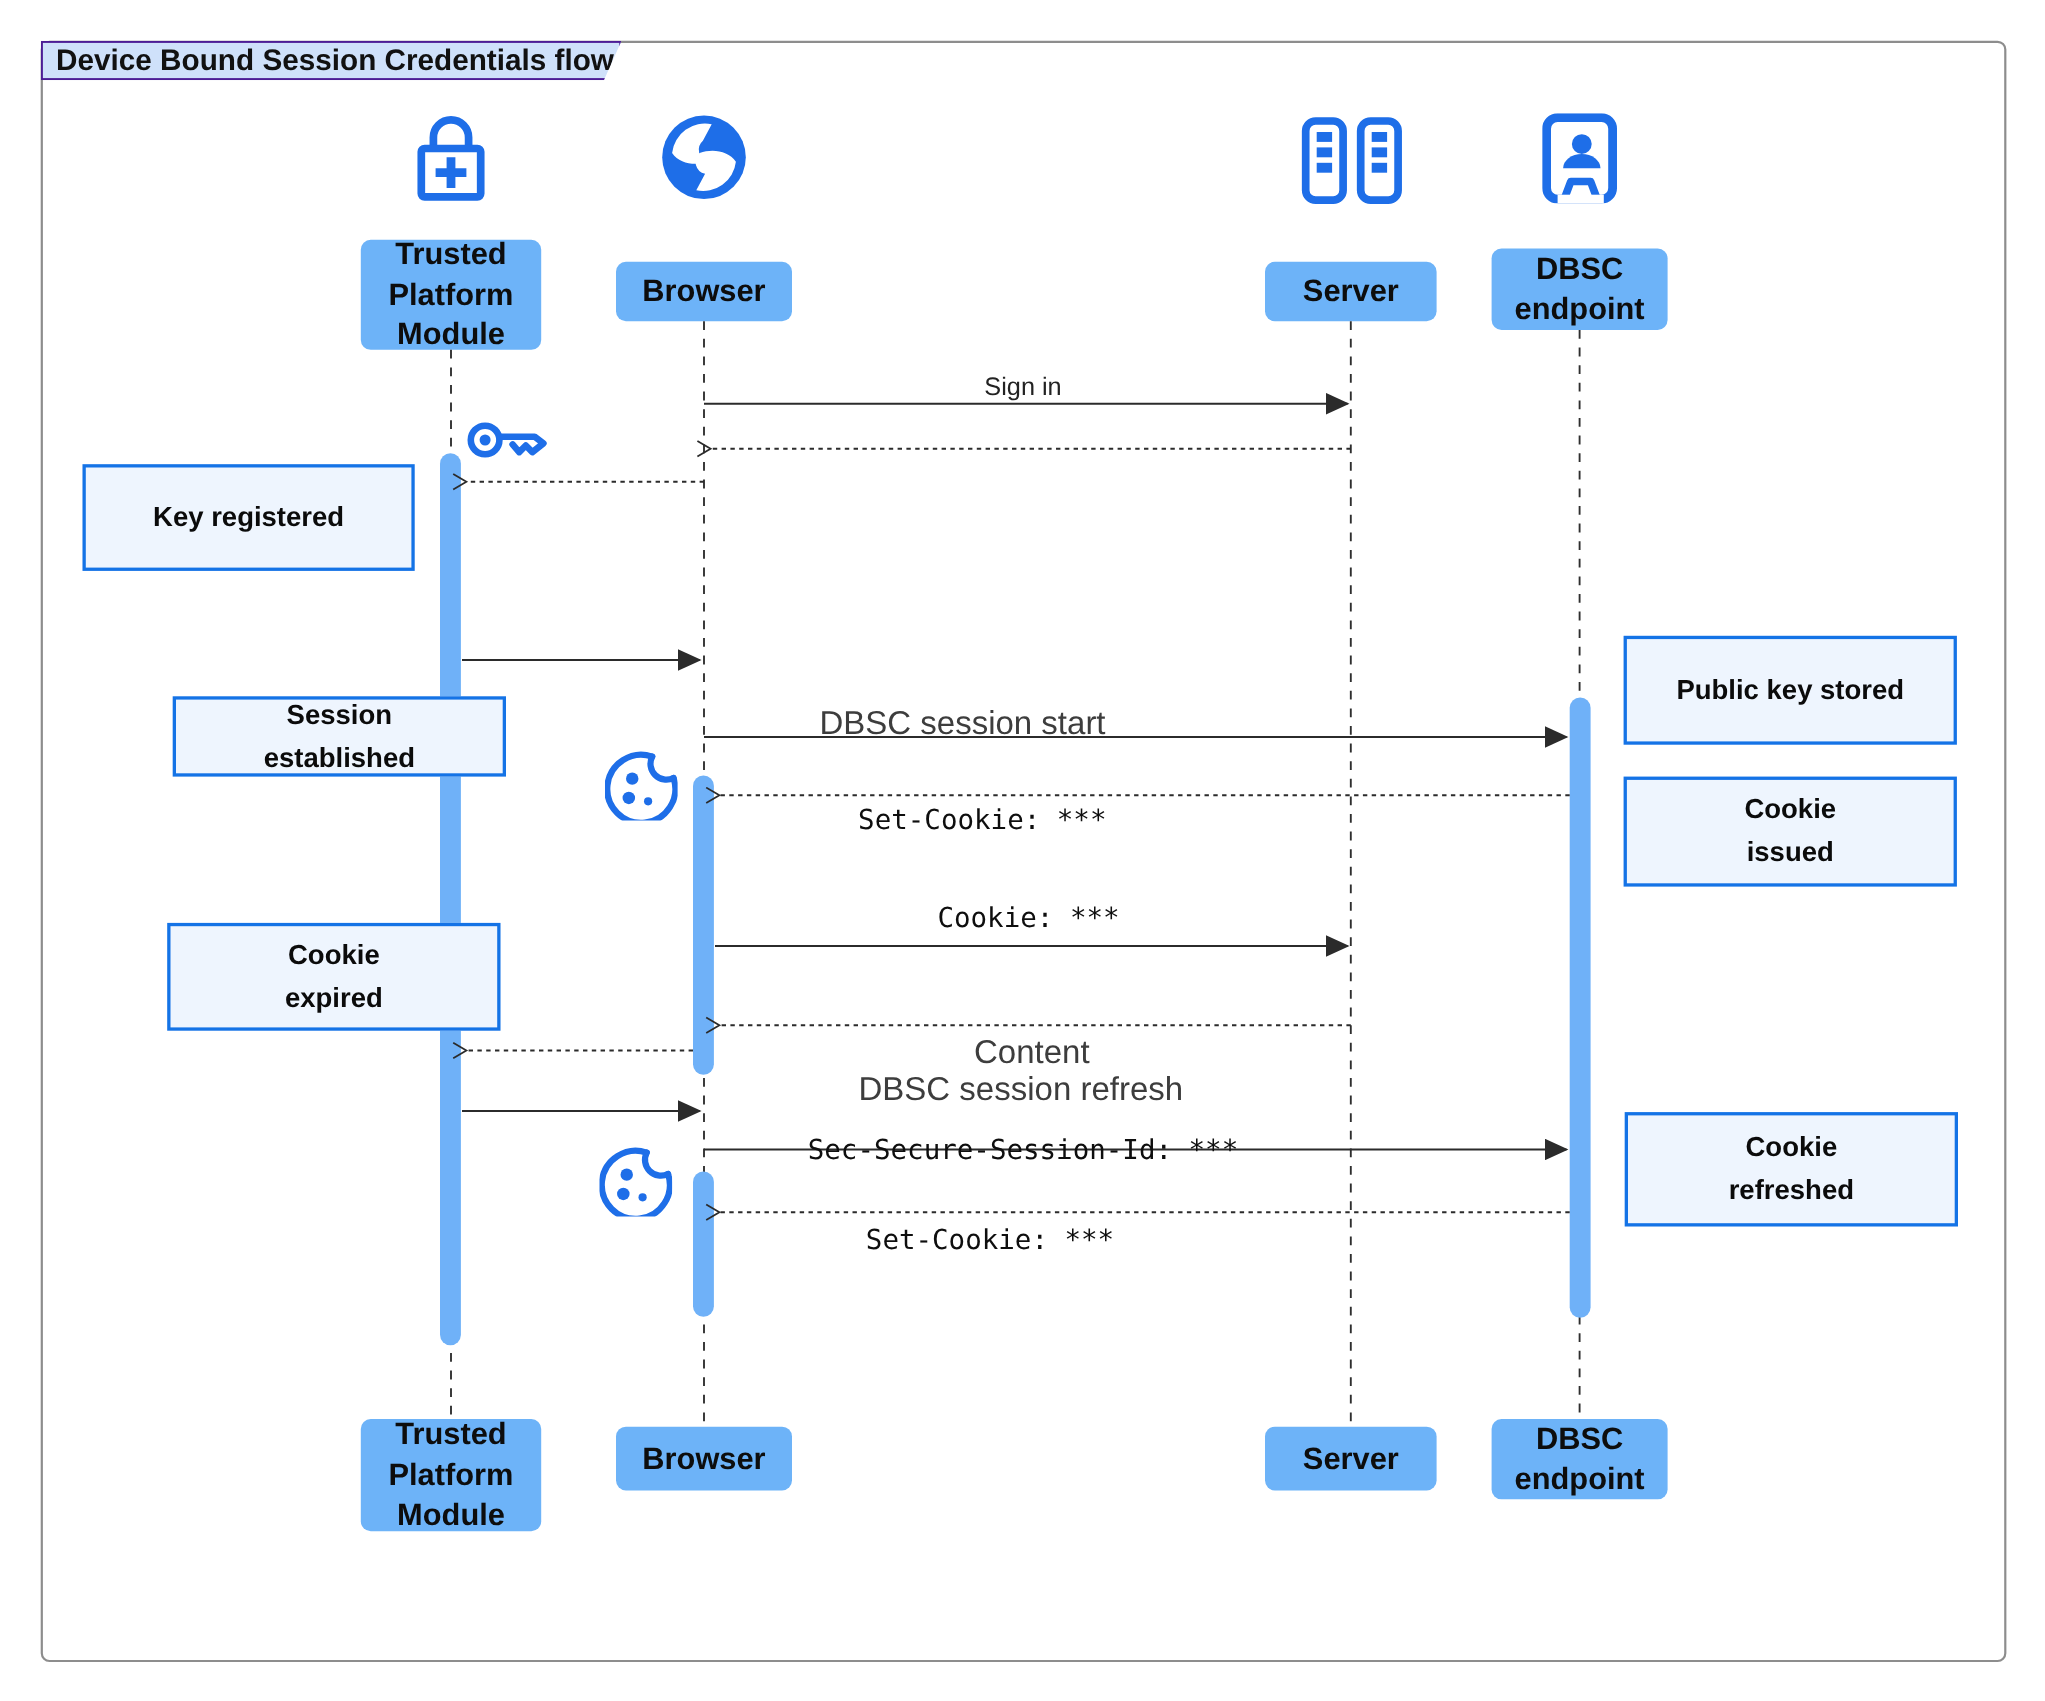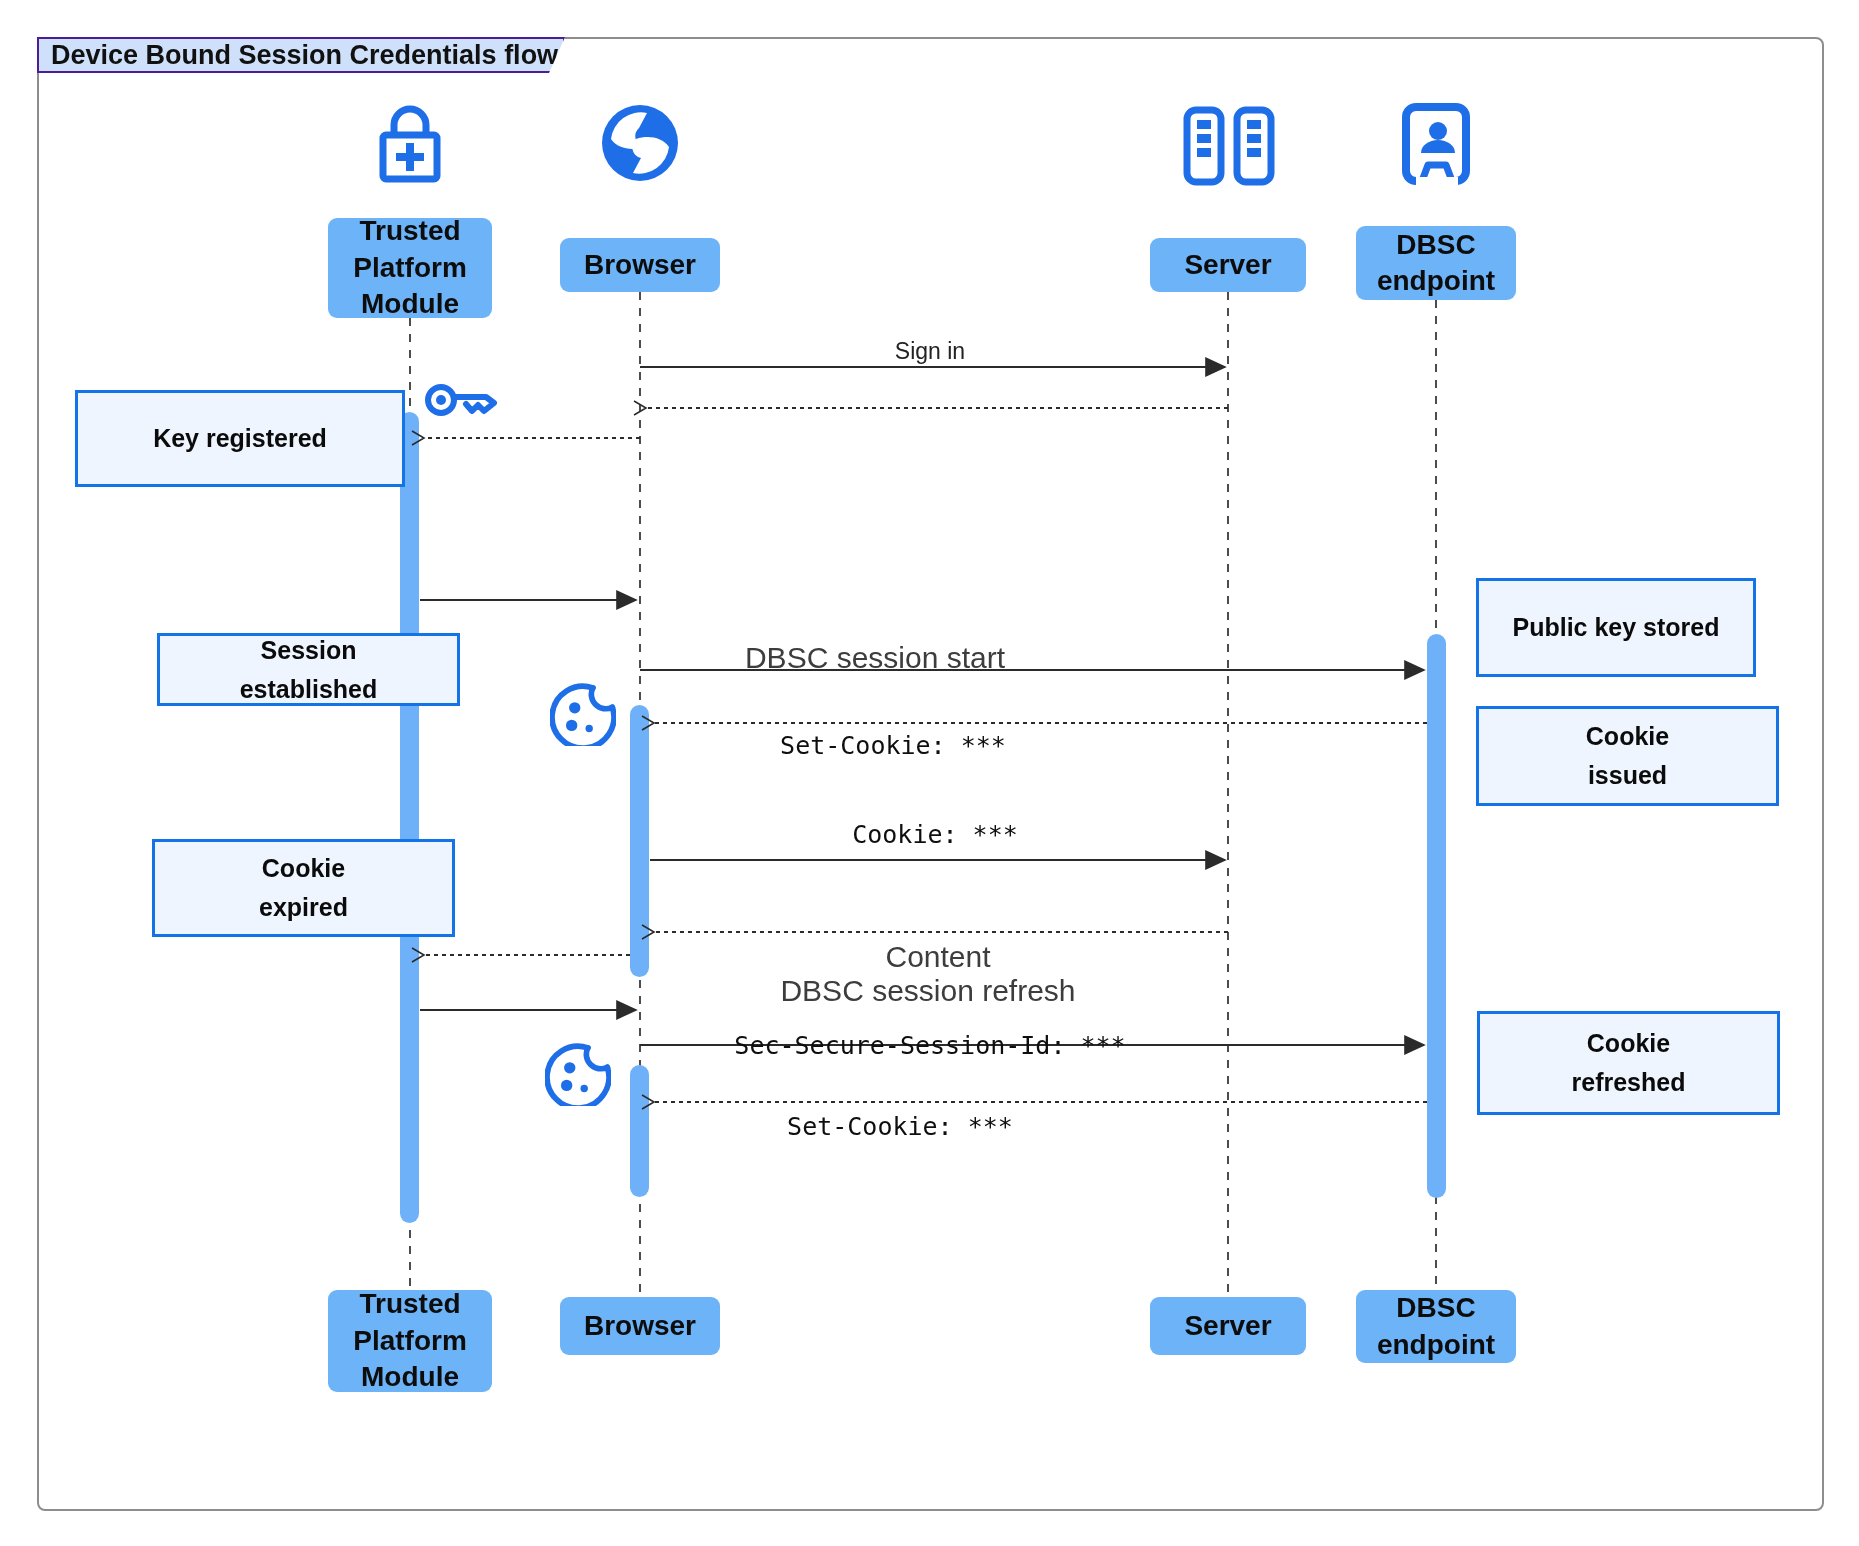--- a/index.html
+++ b/index.html
@@ -156,24 +156,24 @@
 
   <div class="abs msg-label msg-sans-dark" style="left:930px;top:338px;">Sign in</div>
   <div class="abs msg-label msg-sans" style="left:875px;top:641px;">DBSC session start</div>
   <div class="abs msg-label msg-mono" style="left:893px;top:731px;">Set-Cookie: ***</div>
   <div class="abs msg-label msg-mono" style="left:935px;top:820px;">Cookie: ***</div>
   <div class="abs msg-label msg-sans" style="left:938px;top:940px;">Content</div>
   <div class="abs msg-label msg-sans" style="left:928px;top:974px;">DBSC session refresh</div>
   <div class="abs msg-label msg-mono" style="left:930px;top:1005px;margin-top:26px;">Sec-Secure-Session-Id: ***</div>
   <div class="abs msg-label msg-mono" style="left:900px;top:1112px;">Set-Cookie: ***</div>
 
-  <div class="abs note" style="left:75px;top:390px;width:330px;height:97px;">Key registered</div>
+  <div class="abs note" style="left:75px;top:422px;width:302px;height:97px;">Key registered</div>
   <div class="abs note" style="left:157px;top:633px;width:303px;height:73px;">Session
 established</div>
   <div class="abs note" style="left:152px;top:839px;width:303px;height:98px;">Cookie
 expired</div>
-  <div class="abs note" style="left:1476px;top:578px;width:280px;height:99px;">Public key stored</div>
+  <div class="abs note" style="left:1476px;top:578px;width:303px;height:99px;">Public key stored</div>
   <div class="abs note" style="left:1476px;top:706px;width:303px;height:100px;">Cookie
 issued</div>
   <div class="abs note" style="left:1477px;top:1011px;width:303px;height:104px;">Cookie
 refreshed</div>
 
 </div>
 
 </body></html>

